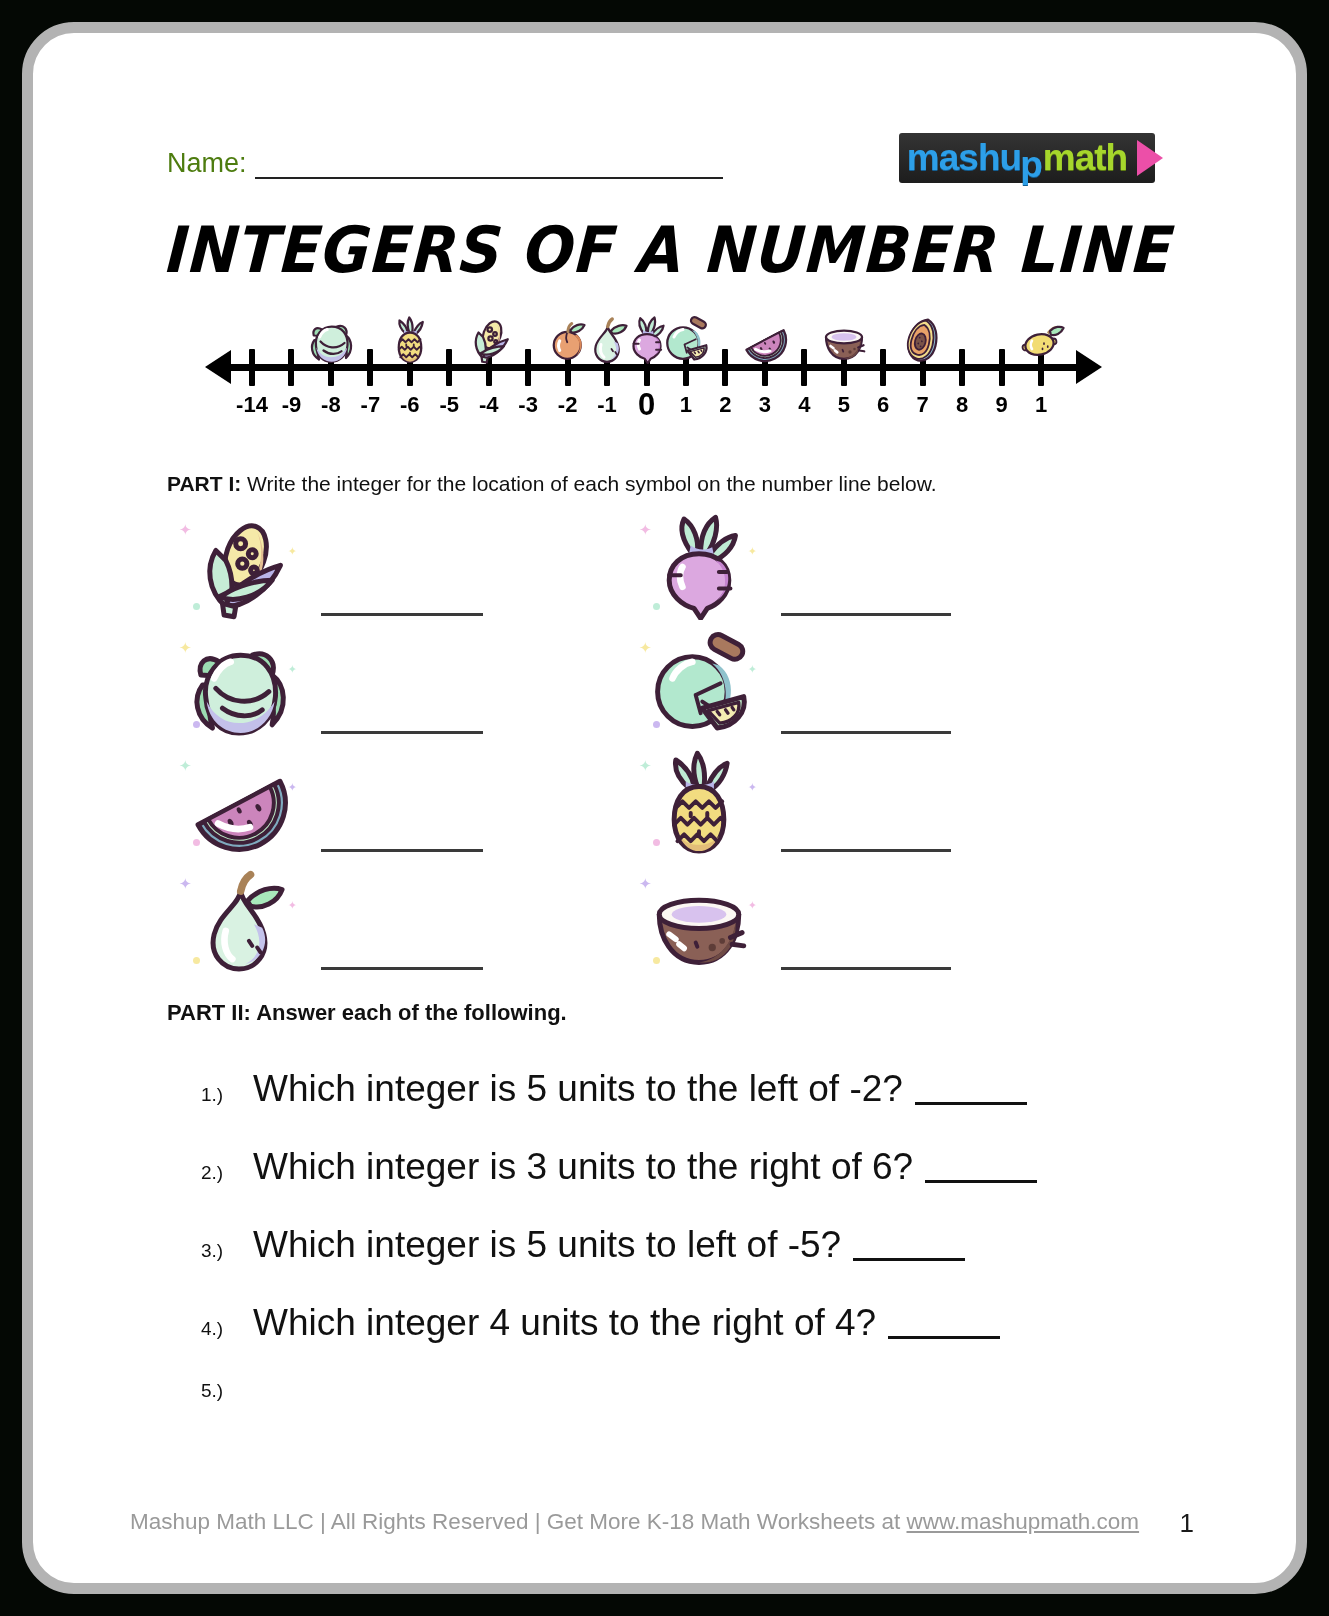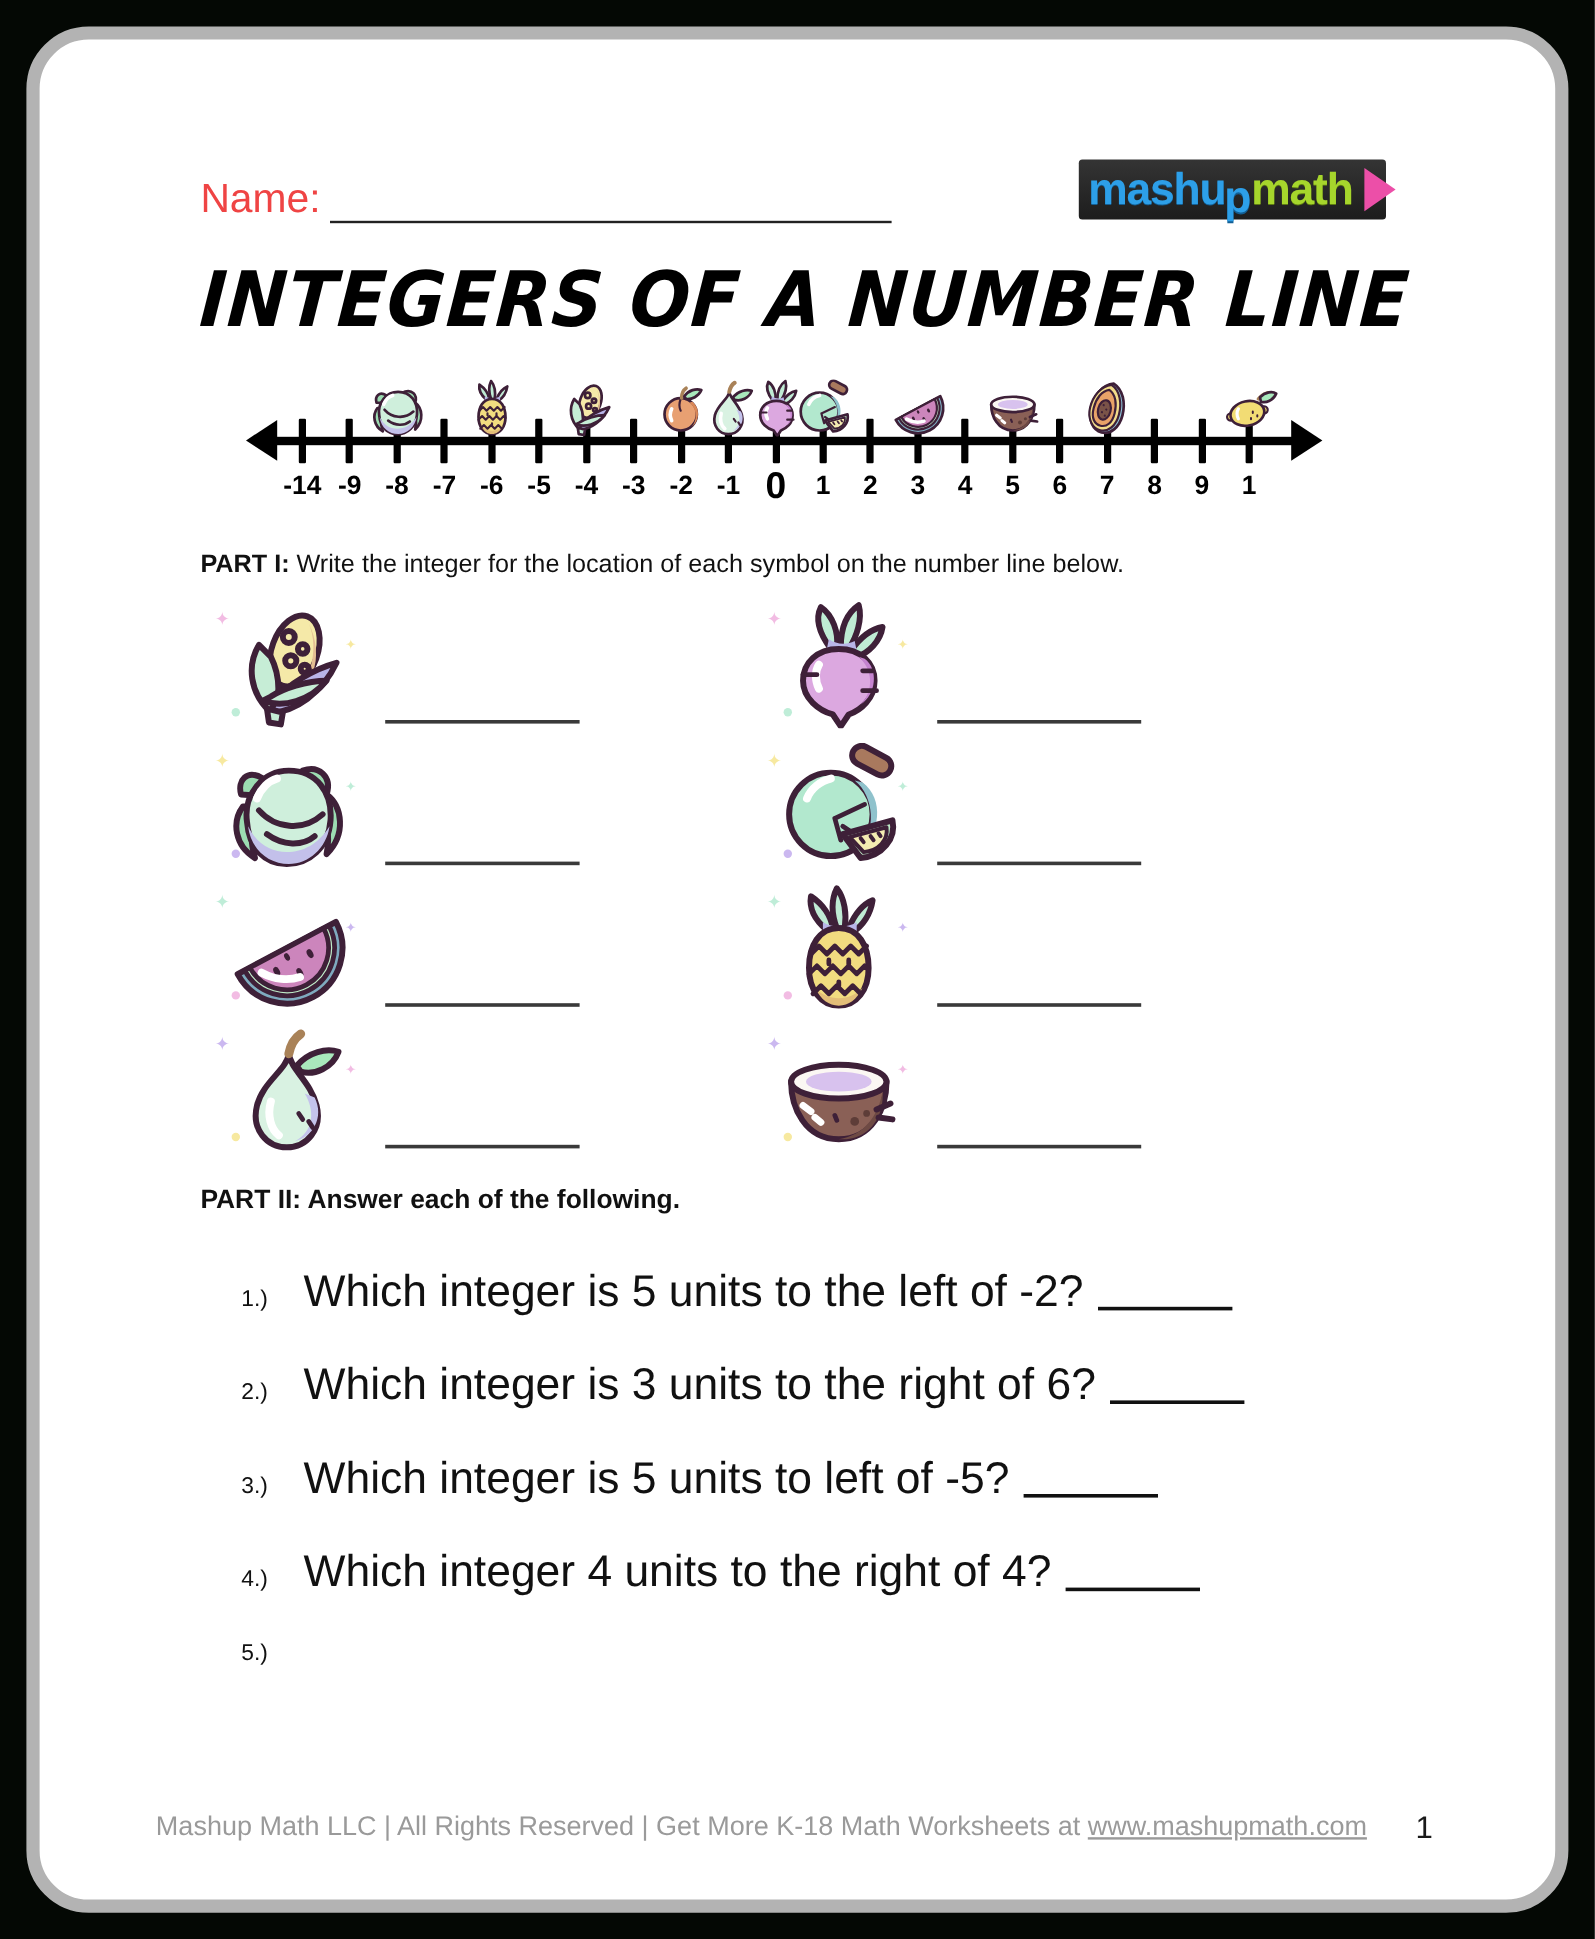--- a/index.html
+++ b/index.html
@@ -12,21 +12,21 @@
   .card{
     position:absolute;left:22px;top:22px;width:1285px;height:1572px;
     box-sizing:border-box;border:11px solid #b3b3b3;border-radius:52px;
     background:#ffffff;overflow:hidden;
   }
   .content{position:absolute;inset:0;padding:100px 0 0 134px;box-sizing:border-box;}
 
   
   .toprow{display:flex;justify-content:space-between;align-items:flex-start;width:988px;height:56px;}
   .name-group{display:flex;align-items:flex-end;margin-top:14px;}
-  .name-label{font-size:34px;color:#ef4444;}
+  .name-label{font-size:27px;color:#4d7c0f;}
   .name-line{display:inline-block;width:468px;border-bottom:2.5px solid #222;height:30px;margin-left:8px;}
   .logo{
     position:relative;width:256px;height:50px;background:linear-gradient(#343434,#1d1d1d);
     border-radius:3px;display:flex;align-items:center;justify-content:center;
     font-weight:bold;font-size:37px;letter-spacing:-1px;padding-right:20px;box-sizing:border-box;
   }
   .logo .blue{color:#2d9fe8;text-shadow:0 1px 0 #135f94;}
   .logo .blue-p{color:#2d9fe8;text-shadow:0 1px 0 #135f94;position:relative;top:7px;left:-1px;}
   .logo .green{color:#a6d62c;text-shadow:0 1px 0 #5d7b12;}
   .logo-triangle{
@@ -48,21 +48,21 @@
   .nl-arrow{position:absolute;top:46px;width:0;height:0;border-top:17px solid transparent;border-bottom:17px solid transparent;}
   .nl-arrow.left{left:4px;border-right:26px solid #000;}
   .nl-arrow.right{right:4px;border-left:26px solid #000;}
   .nl-tick{position:absolute;top:45px;width:6px;height:37px;background:#000;border-radius:1px;}
   .nl-label{position:absolute;top:88px;width:48px;text-align:center;font-weight:bold;font-size:22px;color:#000;}
   .nl-label.zero{font-size:31px;top:83px;}
   .nl-icon{position:absolute;top:12px;width:48px;height:48px;}
   .nl-icon svg{width:48px;height:48px;display:block;}
 
   
-  .p1-heading{margin-top:27px;font-size:21px;color:#111;}
+  .p1-heading{margin-top:40px;font-size:21px;color:#111;}
   .p1-heading b{font-weight:bold;}
   .p2-heading{margin-top:18px;font-size:22px;font-weight:bold;color:#111;}
 
   
   .p1-grid{position:relative;margin-top:12px;height:474px;width:1000px;}
   .p1-col{position:absolute;top:0;display:flex;flex-direction:column;}
   .p1-col.left{left:10px;}
   .p1-col.right{left:470px;}
   .p1-row{display:flex;height:118px;align-items:center;}
   .p1-iconcell{position:relative;width:124px;height:118px;display:flex;align-items:center;justify-content:center;}

